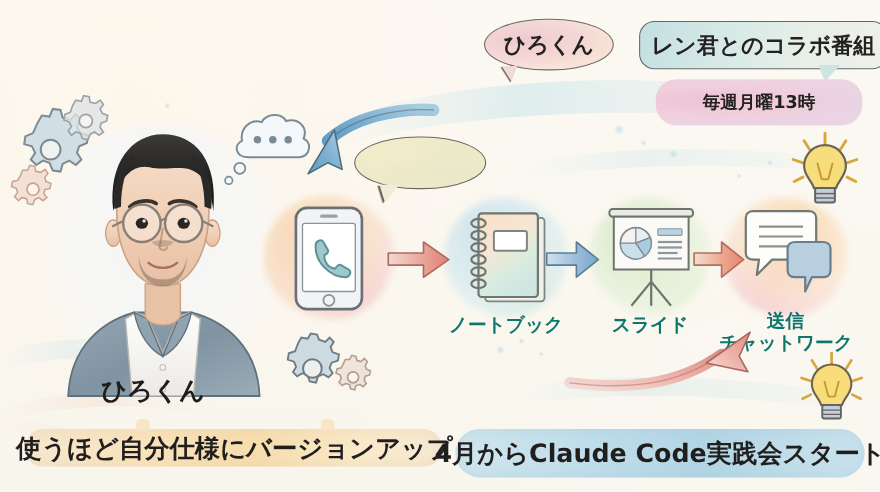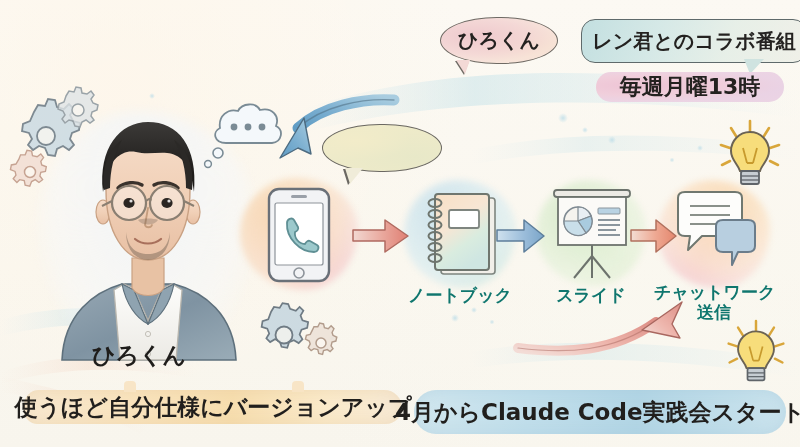--- a/index.html
+++ b/index.html
@@ -103,23 +103,23 @@
   .bub-collab .tail {
     position: absolute;
     right: 42px; bottom: -12px;
     width: 0; height: 0;
     border-left: 6px solid transparent;
     border-right: 14px solid transparent;
     border-top: 15px solid #cfe3e0;
   }
   .bub-time {
     left: 596px; top: 72px;
-    width: 188px; height: 30px;
+    width: 188px; height: 42px;
     border-radius: 19px;
-    font-size: 22px;
+    font-size: 16px;
     background:
       radial-gradient(ellipse at 25% 45%, rgba(238,195,212,.95) 0%, rgba(241,206,218,.9) 40%, rgba(236,212,228,.85) 70%),
       radial-gradient(ellipse at 85% 55%, rgba(216,200,230,.9) 0%, rgba(232,214,232,.6) 70%),
       #edcfdd;
   }
   .bub-research {
     left: 322px; top: 124px;
     width: 118px; height: 46px;
     border-radius: 50% / 52%;
     border: 1.7px solid #6b6862;
@@ -514,22 +514,22 @@
              L30,46 L16,60 L18,46 L13,46 C9,46 6,44 6,40 Z" fill="#fdfdfb" stroke="#707870" stroke-width="2" stroke-linejoin="round"></path>
     <g stroke="#8a918a" stroke-width="2">
       <line x1="18" y1="16" x2="58" y2="16"></line>
       <line x1="18" y1="25" x2="58" y2="25"></line>
       <line x1="18" y1="34" x2="48" y2="34"></line>
     </g>
     <path d="M44,36 C44,32 47,30 51,30 L76,30 C80,30 83,32 83,36 L83,56 C83,60 80,62 76,62
              L66,62 L60,75 L60,62 L51,62 C47,62 44,60 44,56 Z" fill="#b8cfe0" stroke="#6b7d8b" stroke-width="2" stroke-linejoin="round"></path>
   </svg>
   <div class="icon-label" style="left:654px; top:282px; width:120px; line-height:1.18;">
+    <div>送信</div>
     <div>チャットワーク</div>
-    <div>送信</div>
   </div>
 
   <svg class="abs" style="left:516px; top:296px;" width="200" height="64" viewBox="0 0 200 64">
     <defs>
       <linearGradient id="pinkcurve" x1="0" y1="1" x2="1" y2="0">
         <stop offset="0%" stop-color="#f3dcd6"></stop>
         <stop offset="45%" stop-color="#eeb6ad"></stop>
         <stop offset="100%" stop-color="#dd8f86"></stop>
       </linearGradient>
     </defs>

